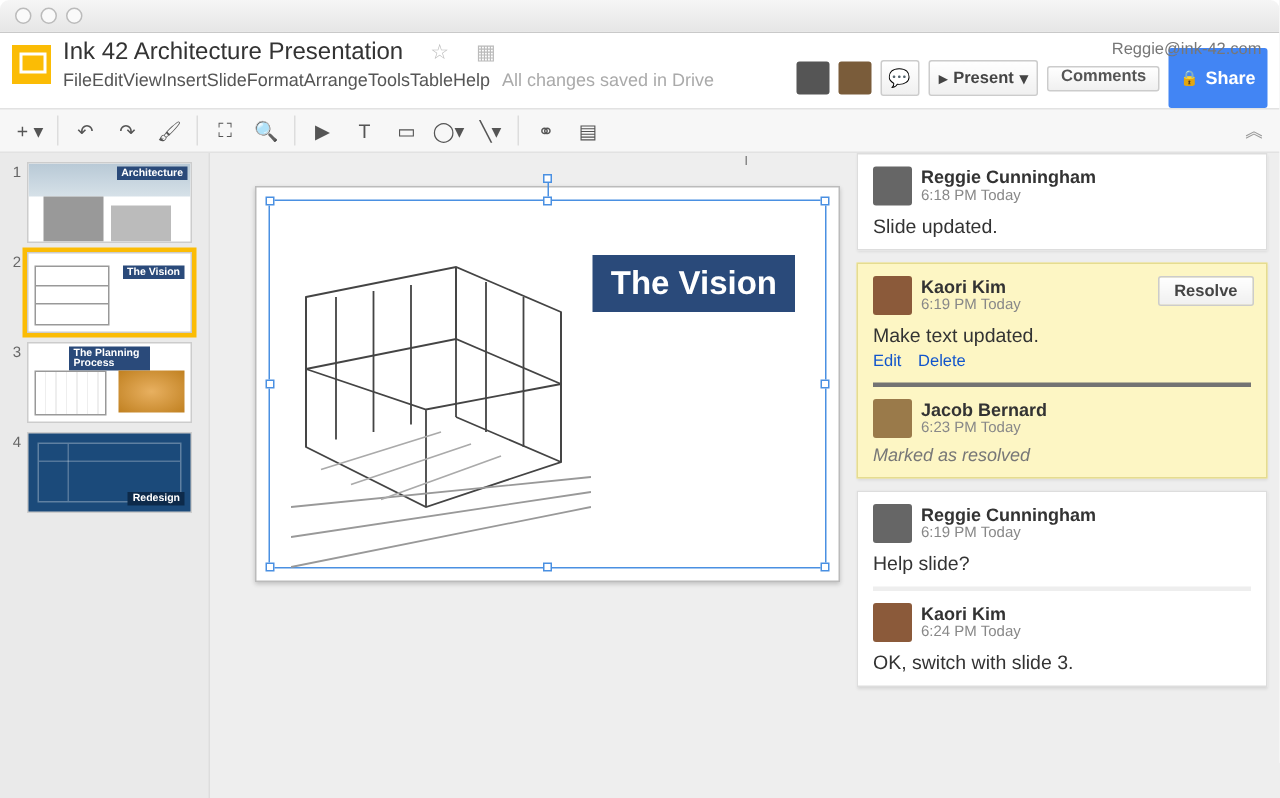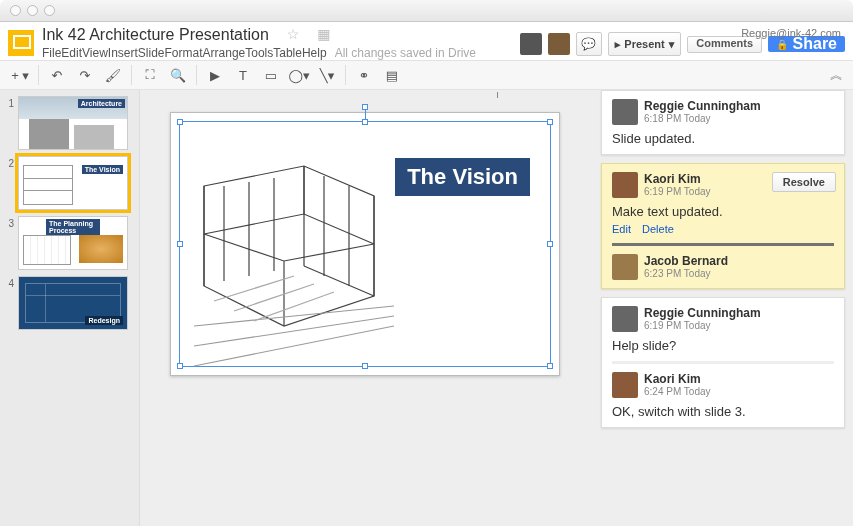--- a/index.html
+++ b/index.html
@@ -24,21 +24,21 @@
 .menu-row span.menu-item { cursor:pointer; }
 .save-status { color:#aaa; margin-left:8px; }
 
 
 .hdr-actions { display:flex; align-items:center; gap:6px; margin-top:6px; }
 .avatar { width:22px; height:22px; background:#555; border-radius:2px; }
 .ava2{ background:#7a5c3a;}
 .sq-btn { width:26px; height:24px; border:1px solid #ccc; background:linear-gradient(#fff,#f0f0f0); border-radius:2px; display:flex; align-items:center; justify-content:center; cursor:pointer; font-size:12px; color:#555;}
 .present-btn { height:24px; border:1px solid #ccc; background:linear-gradient(#fff,#f0f0f0); border-radius:2px; padding:0 6px; display:flex; align-items:center; gap:4px; font-size:11px; font-weight:bold; color:#444; cursor:pointer;}
 .comments-btn { height:17px; border:1px solid #ccc; background:linear-gradient(#fff,#f0f0f0); border-radius:2px; padding:0 8px; font-size:11px; font-weight:bold; color:#555; cursor:pointer;}
-.share-btn { height:16px; background:#4285f4; color:#fff; border-radius:2px; padding:0 8px; font-size:16px; font-weight:bold; display:flex; align-items:center; gap:4px; cursor:pointer;}
+.share-btn { height:40px; background:#4285f4; color:#fff; border-radius:2px; padding:0 8px; font-size:12px; font-weight:bold; display:flex; align-items:center; gap:4px; cursor:pointer;}
 .share-btn::before{ content:"🔒"; font-size:10px;}
 
 
 .toolbar { height:30px; border-top:1px solid #e2e2e2; border-bottom:1px solid #e2e2e2; background:#f7f7f7; display:flex; align-items:center; padding:0 8px; gap:4px; position:relative;}
 .tb-btn { width:24px; height:22px; display:flex; align-items:center; justify-content:center; color:#555; cursor:pointer; border-radius:2px; font-size:13px;}
 .tb-sep { width:1px; height:20px; background:#ddd; margin:0 2px;}
 .chev-toggle { position:absolute; right:10px; color:#999; cursor:pointer;}
 
 
 .main { display:flex; height:calc(532px - 22px - 44px - 30px); background:#eee; }
@@ -73,21 +73,21 @@
 .h-l{left:-3px;top:50%;margin-top:-3px;} .h-r{right:-3px;top:50%;margin-top:-3px;}
 .rot-handle{ position:absolute; top:-18px; left:50%; margin-left:-3px; width:6px;height:6px;background:#fff;border:1px solid #4a90e2; }
 .rot-line{ position:absolute; top:-14px; left:50%; width:1px; height:12px; background:#4a90e2;}
 
 
 .building{ position:absolute; left:14px; top:24px; width:200px; height:226px;}
 .building svg{ width:100%; height:100%;}
 .vision-badge{ position:absolute; right:20px; top:36px; background:#2a4a7a; color:#fff; font-size:22px; font-weight:bold; padding:6px 12px; }
 
 
-.comments { position:absolute; right:0; top:0; width:252px; padding-right:8px;}
+.comments { position:absolute; right:0; top:0; width:282px; padding-right:8px;}
 .comment-card { background:#fff; border:1px solid #ddd; box-shadow:0 1px 2px rgba(0,0,0,0.1); padding:8px 10px; margin-bottom:8px;}
 .comment-card.active { background:#fdf6c4; border-color:#e5dc90; position:relative;}
 .comment-card.active::before{ content:""; position:absolute; left:-10px; top:22px; border:10px solid transparent; border-right-color:#fdf6c4;}
 .c-head{ display:flex; align-items:flex-start; gap:6px;}
 .c-ava{ width:26px; height:26px; background:#666; border-radius:2px;}
 .c-ava.k{ background:#8b5a3a;}
 .c-ava.j{ background:#9a7a4a;}
 .c-name{ font-weight:bold; font-size:12px; color:#333;}
 .c-time{ font-size:10px; color:#888;}
 .c-body{ font-size:13px; color:#333; margin-top:6px;}
@@ -257,20 +257,21 @@
           <span>Delete</span>
         </div>
         <div class="sub-comment">
           <div class="c-head">
             <div class="c-ava j"></div>
             <div>
               <div class="c-name">Jacob Bernard</div>
               <div class="c-time">6:23 PM Today</div>
             </div>
           </div>
+          <div class="resolved-text">Marked as resolved</div>
         </div>
       </div>
 
       <div class="comment-card">
         <div class="c-head">
           <div class="c-ava"></div>
           <div>
             <div class="c-name">Reggie Cunningham</div>
             <div class="c-time">6:19 PM Today</div>
           </div>

